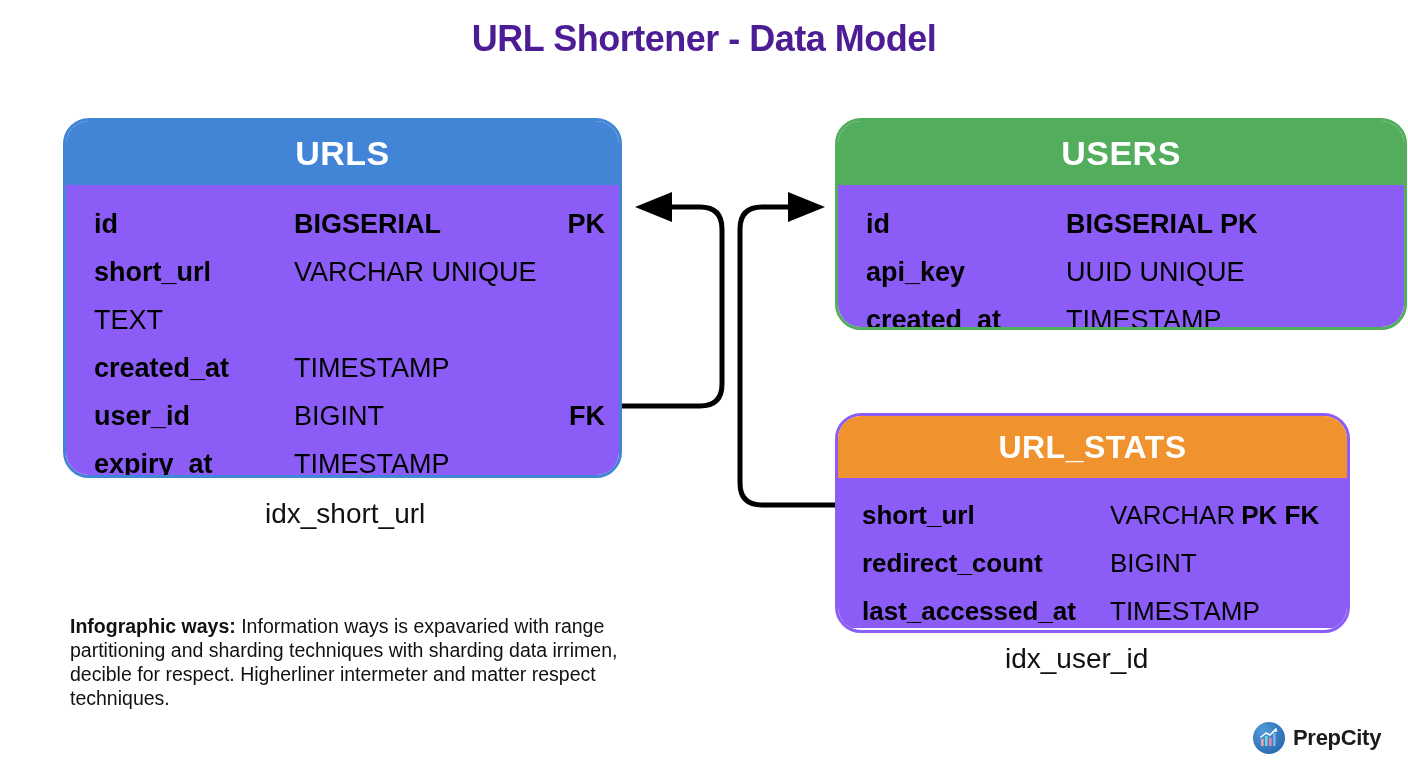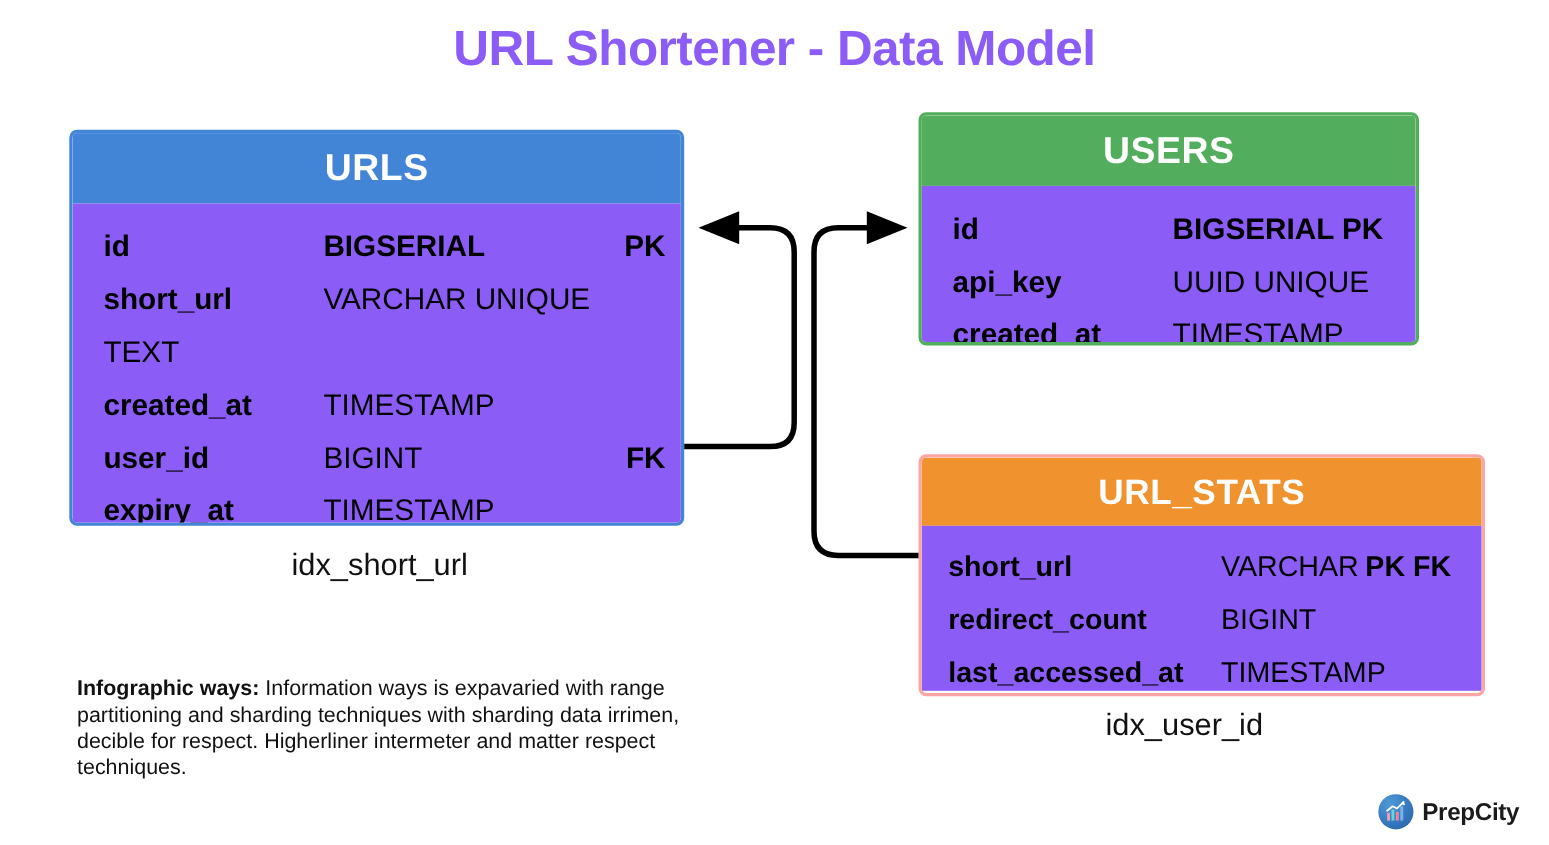--- a/index.html
+++ b/index.html
@@ -15,30 +15,30 @@
     font-family: "Liberation Sans", sans-serif;
     color: #000000;
   }
 
   #page-title {
     position: absolute;
     top: 18px;
     left: 0;
     width: 1408px;
     text-align: center;
-    font-size: 45px;
+    font-size: 36px;
     font-weight: bold;
     letter-spacing: -0.5px;
-    color: #8b5cf6;
+    color: #4c1d95;
   }
 
   
   .entity {
     position: absolute;
-    border-radius: 7px;
+    border-radius: 26px;
     background: #ffffff;
     box-sizing: border-box;
     overflow: hidden;
   }
   .entity-header {
     text-align: center;
     color: #ffffff;
     font-weight: bold;
     letter-spacing: 0.5px;
     box-sizing: border-box;
@@ -86,22 +86,22 @@
     padding: 0 14px 0 28px;
     font-size: 27px;
   }
   #entity-urls .field-name { width: 200px; }
   #entity-urls .field-type { flex: 1 1 auto; }
   #entity-urls .field-key  { text-align: center; }
 
   
   #entity-users {
     left: 835px;
-    top: 102px;
-    width: 455px;
+    top: 118px;
+    width: 572px;
     height: 212px;
     border: 3px solid #52AD5C;
   }
   #entity-users .entity-header {
     background: #52AD5C;
     height: 64px;
     line-height: 64px;
     font-size: 34px;
   }
   #entity-users .entity-body { padding: 8px 0 0 0; }
@@ -112,21 +112,21 @@
   }
   #entity-users .field-name { width: 200px; }
   #entity-users .field-type { flex: 1 1 auto; }
 
   
   #entity-url-stats {
     left: 835px;
     top: 413px;
     width: 515px;
     height: 220px;
-    border: 3px solid #fca5a5;
+    border: 3px solid #8b5cf6;
   }
   #entity-url-stats .entity-header {
     background: #F0922E;
     height: 62px;
     line-height: 62px;
     font-size: 32px;
   }
   #entity-url-stats .entity-body { padding: 6px 0 0 0; }
   #entity-url-stats .field-row {
     height: 48px;

